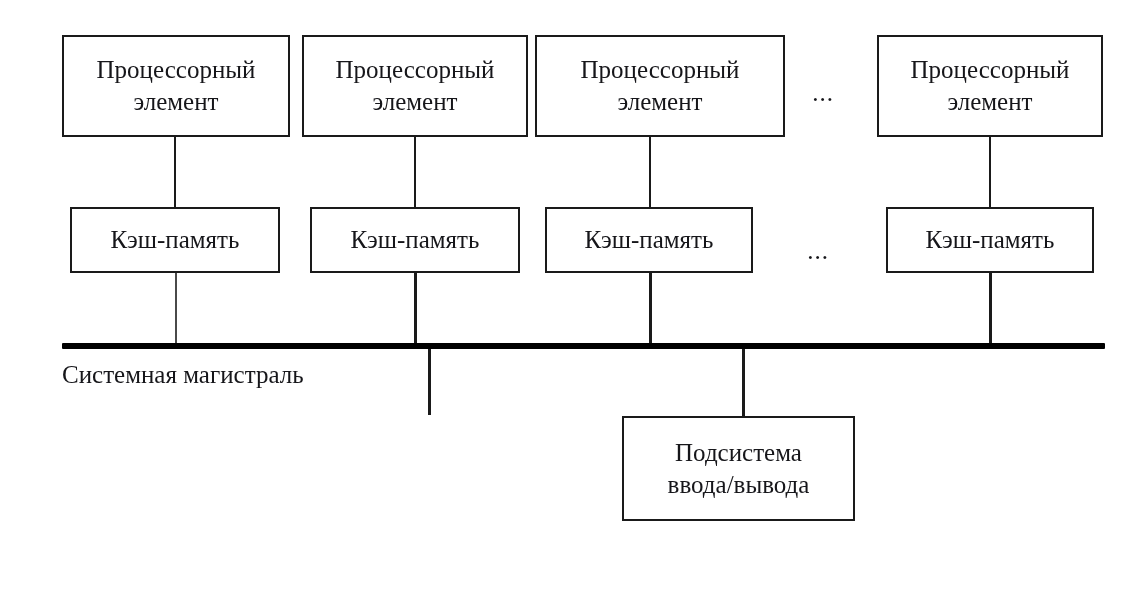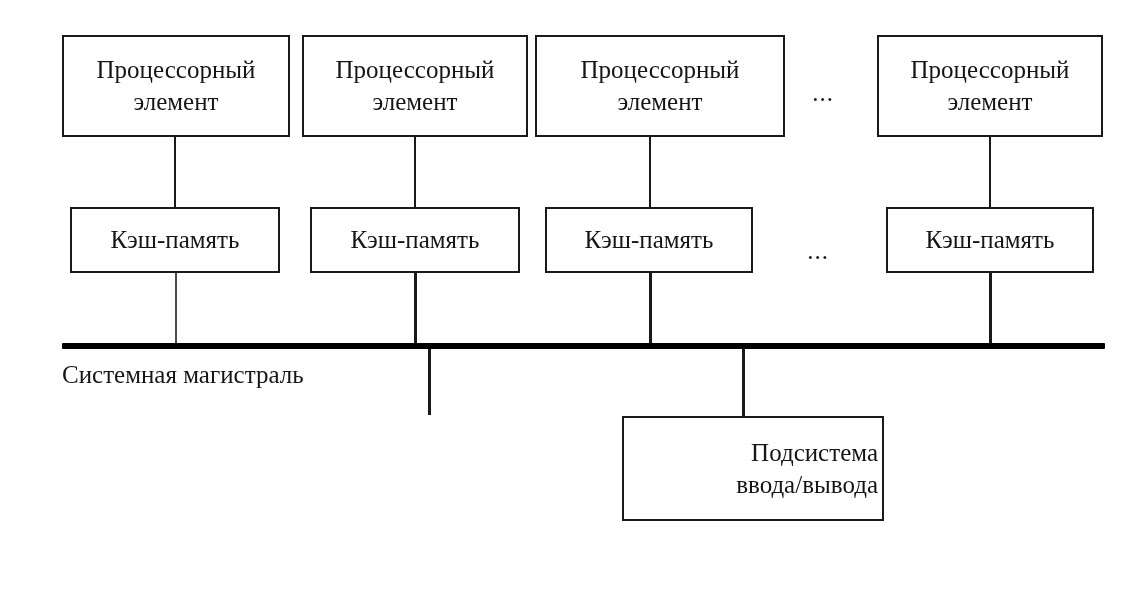--- a/index.html
+++ b/index.html
@@ -22,21 +22,21 @@
     border: 2px solid #1a1a1a;
     background: #ffffff;
     display: flex;
     align-items: center;
     justify-content: center;
     text-align: center;
     line-height: 1.28;
     font-size: 25px;
     color: #16161a;
     z-index: 3;
-    padding: 0 4px;
+    padding: 0 12px;
   }
   .node .label {
     display: block;
     width: 100%;
   }
   .connector {
     position: absolute;
     background: #1a1a1a;
     z-index: 1;
   }
@@ -120,17 +120,17 @@
   <div class="connector" style="left:989px; top:273px; width:3px; height:73px;"></div>
 
   <div class="bus" style="left:62px; top:343px; width:1043px;"></div>
 
   <div class="bus-label" style="left:62px; top:361px;">Системная магистраль</div>
 
   <div class="connector" style="left:428px; top:348px; width:3px; height:67px;"></div>
   <div class="connector" style="left:742px; top:348px; width:3px; height:69px;"></div>
 
 
-  <div class="node" style="left:622px; top:416px; width:262px; height:105px;text-align:right;">
+  <div class="node" style="left:622px; top:416px; width:233px; height:105px;">
     <span class="label"><span>Подсистема</span><br><span>ввода/вывода</span></span>
   </div>
 
 </div>
 
 </body></html>

